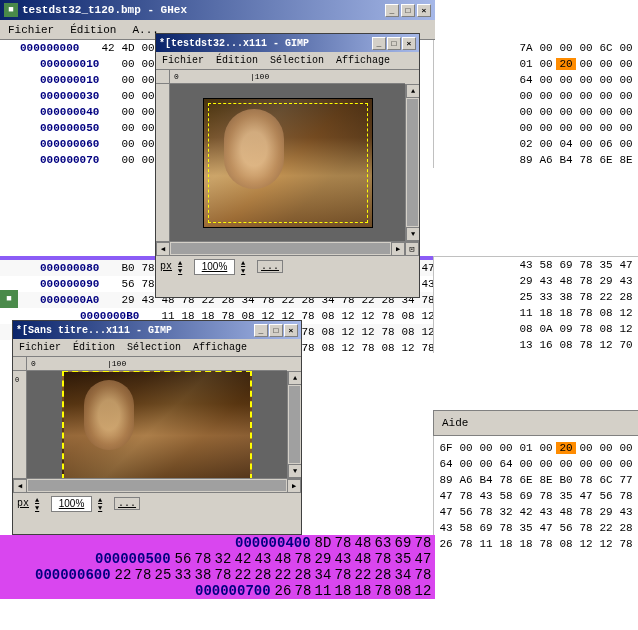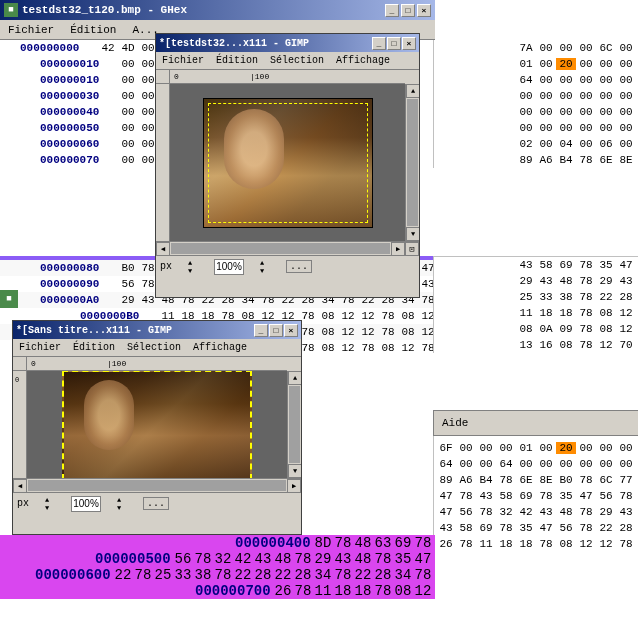--- a/index.html
+++ b/index.html
@@ -91,27 +91,28 @@
       font-size: 10px;
       cursor: pointer;
     }
 
     .gimp-bottom-bar {
       height: 22px;
       background: #d4d0c8;
       display: flex;
       align-items: center;
       padding: 0 4px;
-      gap: 16px;
+      gap: 6px;
       border-top: 1px solid #808080;
       font-size: 10px;
+      text-decoration: underline;
     }
 
     .zoom-input {
-      width: 30px;
+      width: 41px;
       height: 16px;
       border: 1px solid #808080;
       background: #ffffff;
       font-size: 10px;
       text-align: center;
     }
 
     
     .main-container {
       position: absolute;

